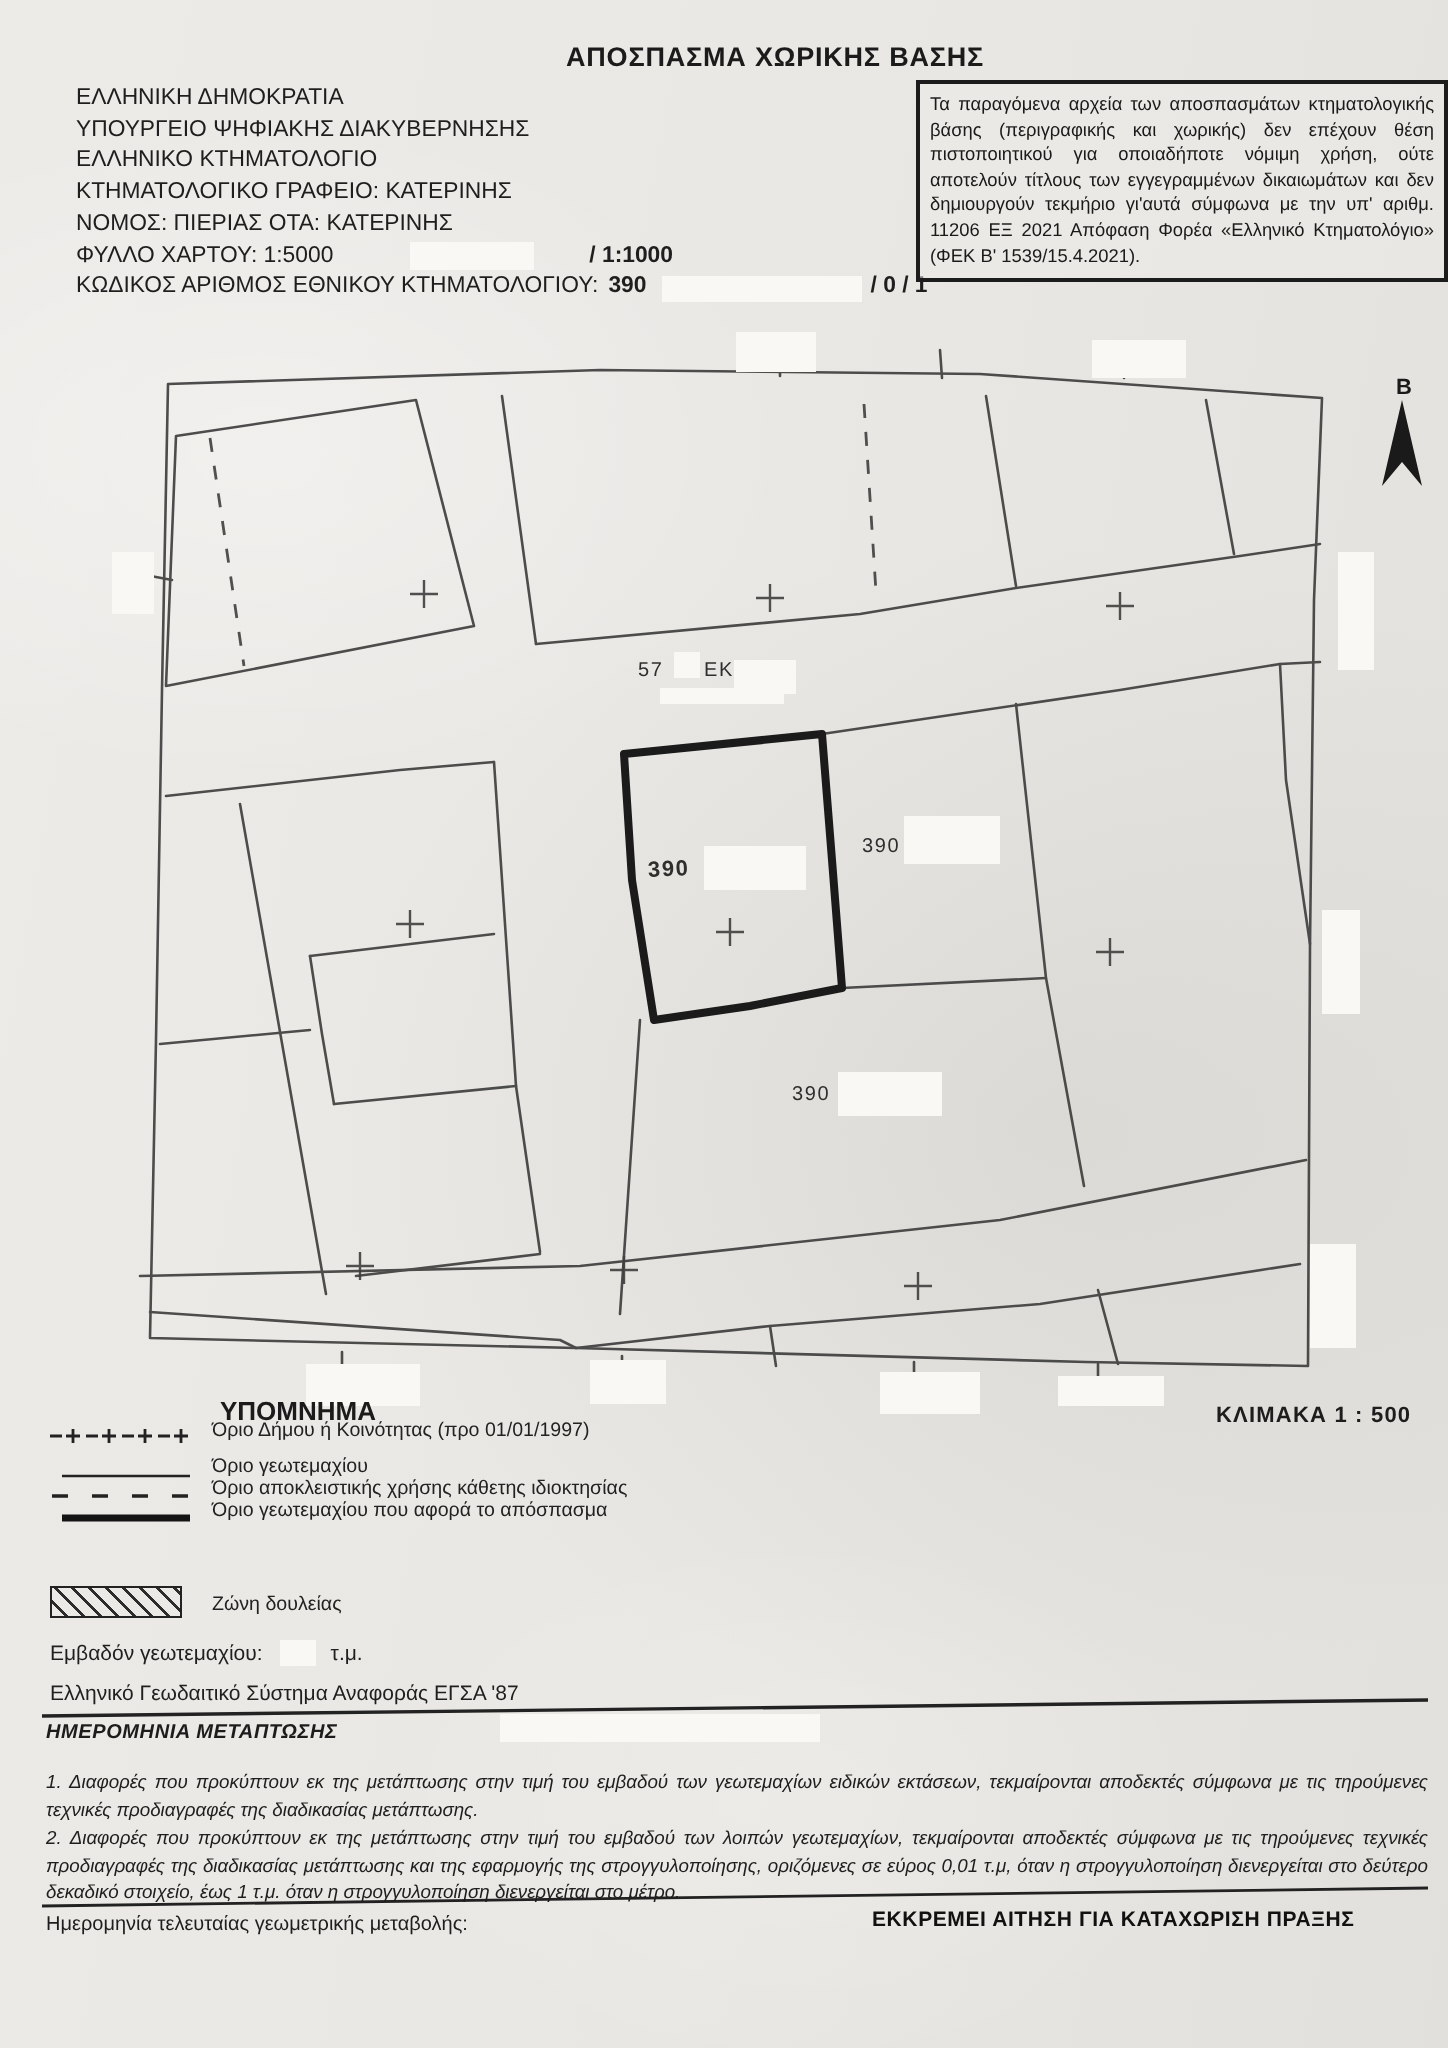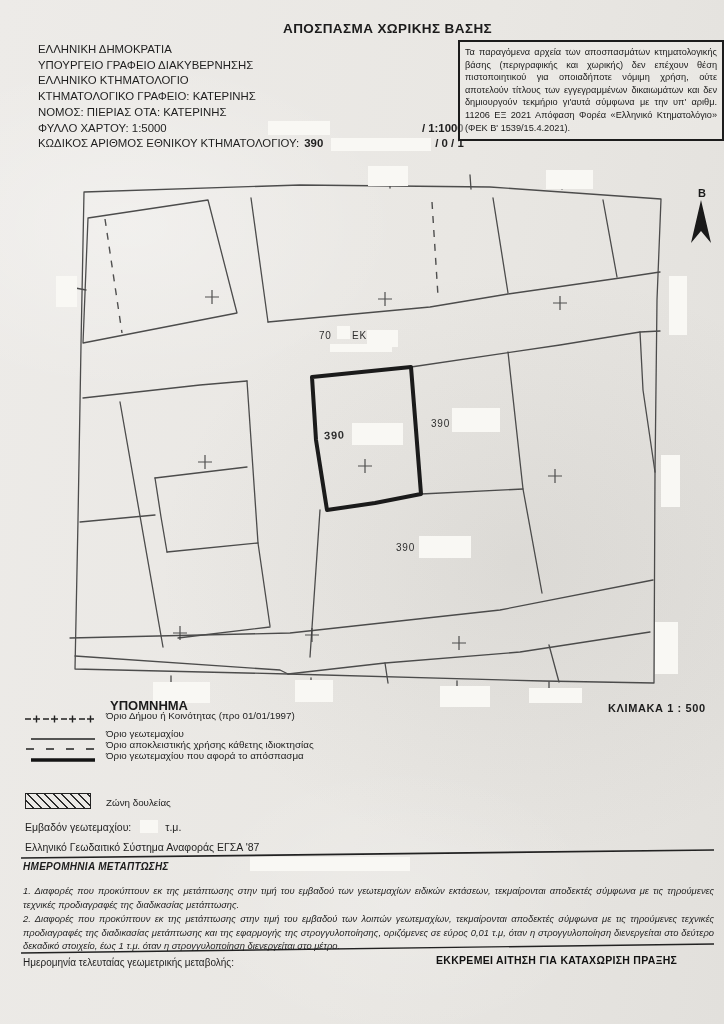--- a/index.html
+++ b/index.html
@@ -8,21 +8,21 @@
     font-family:"Liberation Sans",sans-serif;color:#222;
     background:
       radial-gradient(ellipse 420px 260px at 18% 22%, rgba(255,255,255,.30), transparent 65%),
       radial-gradient(ellipse 520px 420px at 72% 55%, rgba(120,118,112,.10), transparent 70%),
       radial-gradient(ellipse 300px 200px at 55% 88%, rgba(255,255,255,.18), transparent 70%),
       linear-gradient(100deg,#edebe8 0%,#e9e7e3 55%,#e2e0dc 100%);
   }
   .abs{position:absolute;}
   .doc-title{font-size:13.5px;font-weight:bold;letter-spacing:.4px;color:#1b1b1b;white-space:nowrap;}
   .hdr{font-size:11.4px;line-height:15.7px;color:#1e1e1e;white-space:nowrap;}
-  .hdr .row{display:flex;align-items:center;justify-content:space-between;}
+  .hdr .row{display:flex;align-items:center;}
   .hdr b{font-weight:bold;}
   .rd{position:absolute;background:#f9f8f4;}
   .rd-inline{display:inline-block;background:#f9f8f4;vertical-align:middle;}
   .disc{
     width:252px;border:2px solid #1c1c1c;padding:4px 5px 5px 5px;
     font-size:9.2px;line-height:12.6px;text-align:justify;color:#1a1a1a;
     background:rgba(238,236,232,.5);
   }
   .map-label{position:absolute;font-size:10px;color:#2e2e2e;letter-spacing:.8px;white-space:nowrap;}
   .map-label.bold{font-weight:bold;font-size:11px;transform:rotate(-3deg);}
@@ -46,21 +46,21 @@
 </style>
 </head>
 <body>
 
 <div class="page">
 
   <div class="abs doc-title" style="left:283px;top:21px">ΑΠΟΣΠΑΣΜΑ ΧΩΡΙΚΗΣ ΒΑΣΗΣ</div>
 
   <div class="abs hdr" style="left:38px;top:42px">
     <div>ΕΛΛΗΝΙΚΗ ΔΗΜΟΚΡΑΤΙΑ</div>
-    <div>ΥΠΟΥΡΓΕΙΟ ΓΡΑΦΕΙΟ ΔΙΑΚΥΒΕΡΝΗΣΗΣ</div>
+    <div>ΥΠΟΥΡΓΕΙΟ ΨΗΦΙΑΚΗΣ ΔΙΑΚΥΒΕΡΝΗΣΗΣ</div>
     <div>ΕΛΛΗΝΙΚΟ ΚΤΗΜΑΤΟΛΟΓΙΟ</div>
     <div>ΚΤΗΜΑΤΟΛΟΓΙΚΟ ΓΡΑΦΕΙΟ: ΚΑΤΕΡΙΝΗΣ</div>
     <div>ΝΟΜΟΣ: ΠΙΕΡΙΑΣ ΟΤΑ: ΚΑΤΕΡΙΝΗΣ</div>
     <div class="row">
       <span>ΦΥΛΛΟ ΧΑΡΤΟΥ: 1:5000</span>
       <span class="rd-inline" style="width:62px;height:14px;margin:0 28px 0 38px"></span>
       <b>/ 1:1000</b>
     </div>
     <div class="row">
       <span>ΚΩΔΙΚΟΣ ΑΡΙΘΜΟΣ ΕΘΝΙΚΟΥ ΚΤΗΜΑΤΟΛΟΓΙΟΥ:</span>
@@ -131,21 +131,21 @@
 
     <g>
       <polygon points="701,200 711,243 701,231 691,243" fill="#1a1a1a"></polygon>
       <text x="702" y="197" text-anchor="middle" font-size="11" font-weight="bold" fill="#1a1a1a" font-family="Liberation Sans, sans-serif">Β</text>
     </g>
 
     <path d="M21,858 L714,850" stroke="#222" stroke-width="1.7"></path>
     <path d="M21,953 L714,944" stroke="#222" stroke-width="1.4"></path>
   </svg>
 
-  <span class="map-label" style="left:319px;top:330px">70</span>
+  <span class="map-label" style="left:319px;top:330px">57</span>
   <span class="map-label" style="left:352px;top:330px">ΕΚ</span>
   <span class="map-label bold" style="left:324px;top:429px">390</span>
   <span class="map-label" style="left:431px;top:418px">390</span>
   <span class="map-label" style="left:396px;top:542px">390</span>
 
   <div class="rd" style="left:368px;top:166px;width:40px;height:20px"></div>
   <div class="rd" style="left:546px;top:170px;width:47px;height:19px"></div>
   <div class="rd" style="left:56px;top:276px;width:21px;height:31px"></div>
   <div class="rd" style="left:337px;top:326px;width:13px;height:13px"></div>
   <div class="rd" style="left:367px;top:330px;width:31px;height:17px"></div>

